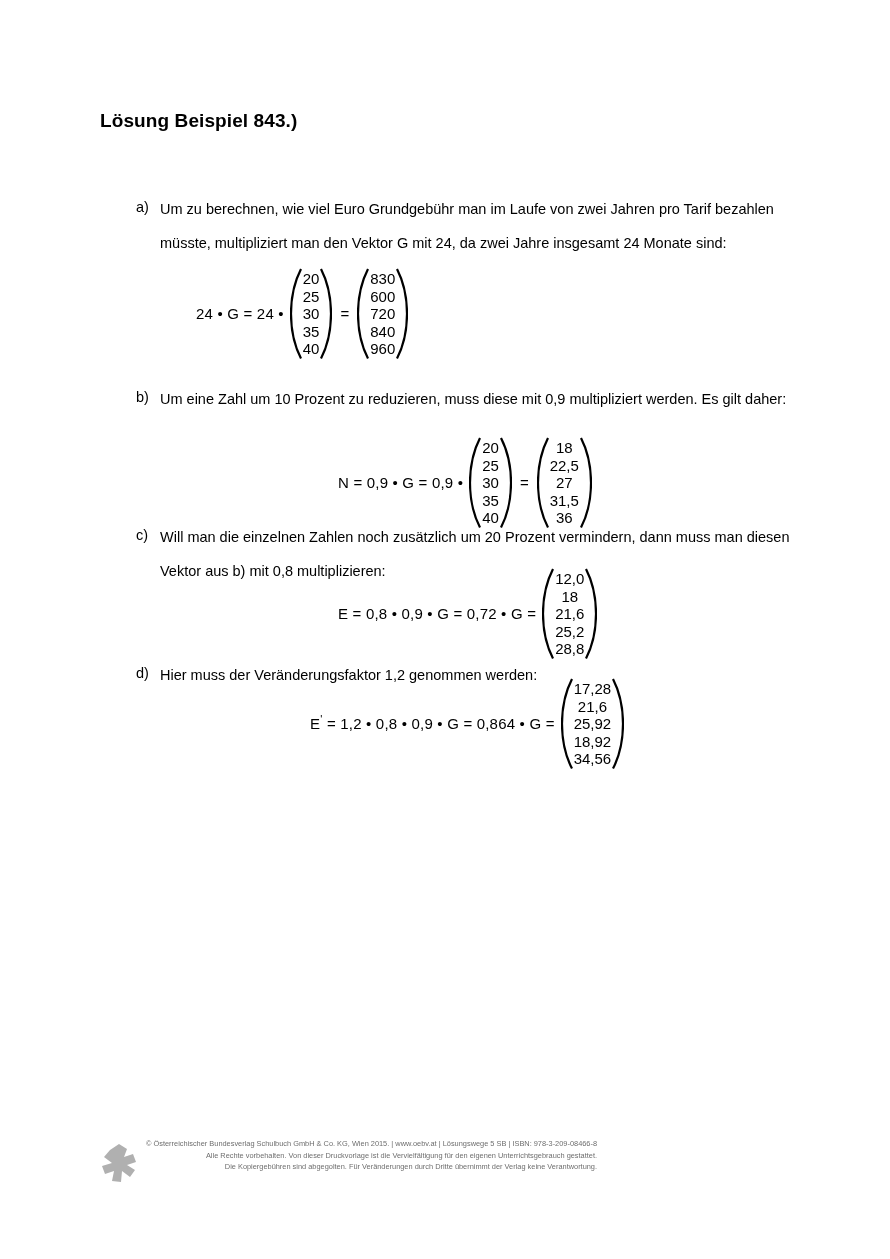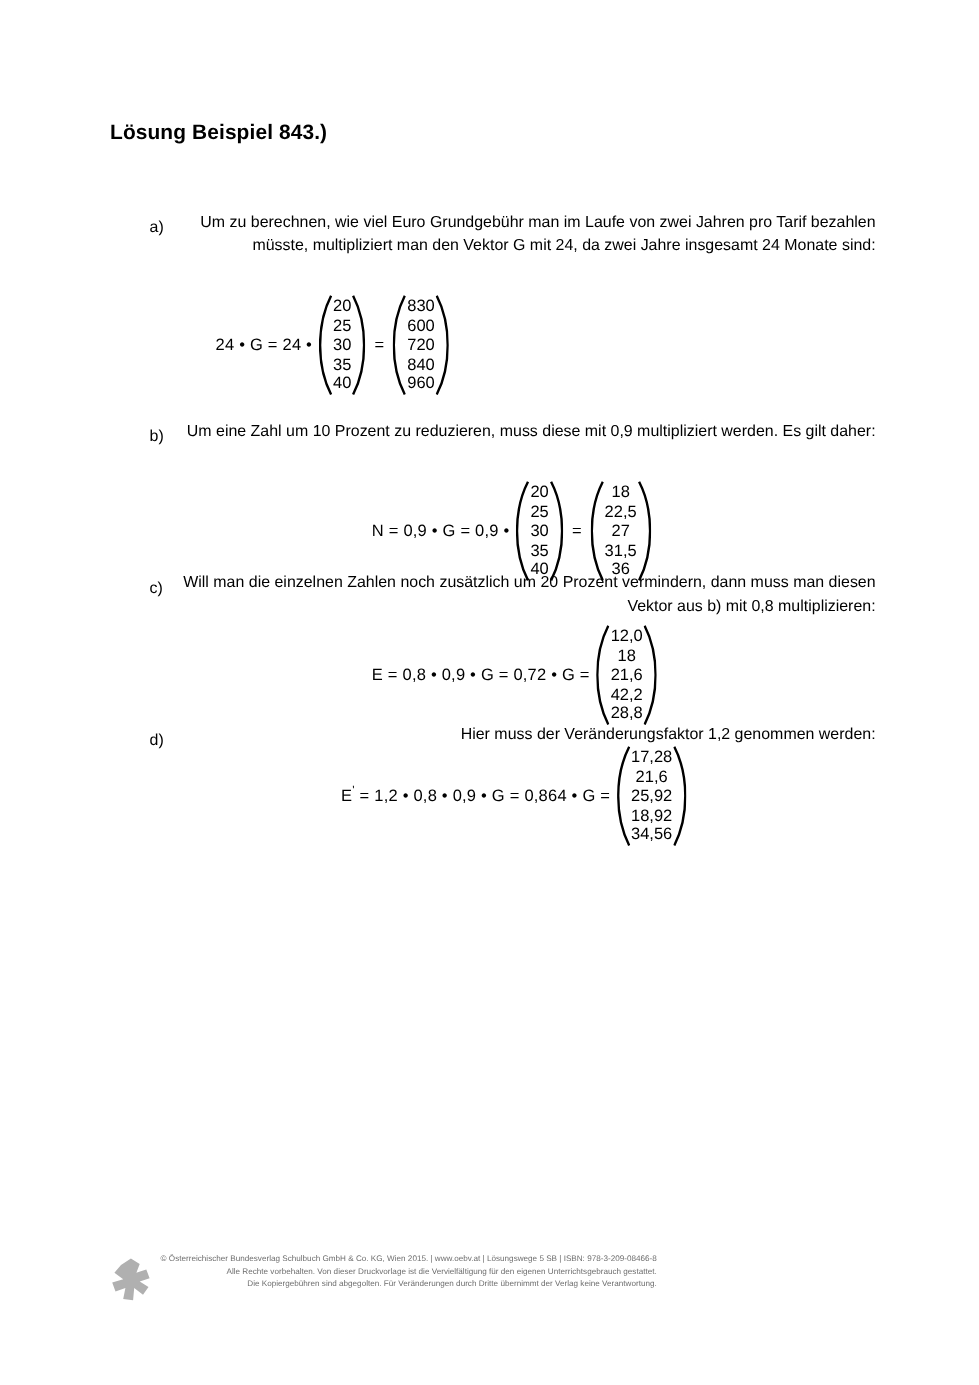--- a/index.html
+++ b/index.html
@@ -48,22 +48,22 @@
   }
   .para-label {
     width: 24px;
     flex: 0 0 24px;
     font-size: 14.5px;
     line-height: 30px;
   }
   .para-text {
     flex: 1;
     font-size: 14.5px;
-    line-height: 21px;
-    text-align: right;
+    line-height: 34px;
+    text-align: left;
   }
 
   
   .eq-block {
     display: flex;
     align-items: center;
     font-size: 15px;
     white-space: nowrap;
   }
   .eq-a  { position: absolute; left: 196px; top: 268px; }
@@ -259,21 +259,21 @@
     <span class="vector">
       <span class="paren left">
         <svg viewBox="0 0 12 100" preserveAspectRatio="none">
             <path d="M11 1 C3 18, 1 38, 1 50 C1 62, 3 82, 11 99" fill="none" stroke="#000" stroke-width="2.2" vector-effect="non-scaling-stroke"></path>
           </svg>
       </span>
       <span class="vec-col">
         <span class="vec-cell">12,0</span>
         <span class="vec-cell">18</span>
         <span class="vec-cell">21,6</span>
-        <span class="vec-cell">42,2</span>
+        <span class="vec-cell">25,2</span>
         <span class="vec-cell">28,8</span>
       </span>
       <span class="paren right">
         <svg viewBox="0 0 12 100" preserveAspectRatio="none">
             <path d="M1 1 C9 18, 11 38, 11 50 C11 62, 9 82, 1 99" fill="none" stroke="#000" stroke-width="2.2" vector-effect="non-scaling-stroke"></path>
           </svg>
       </span>
     </span>
   </div>
 

